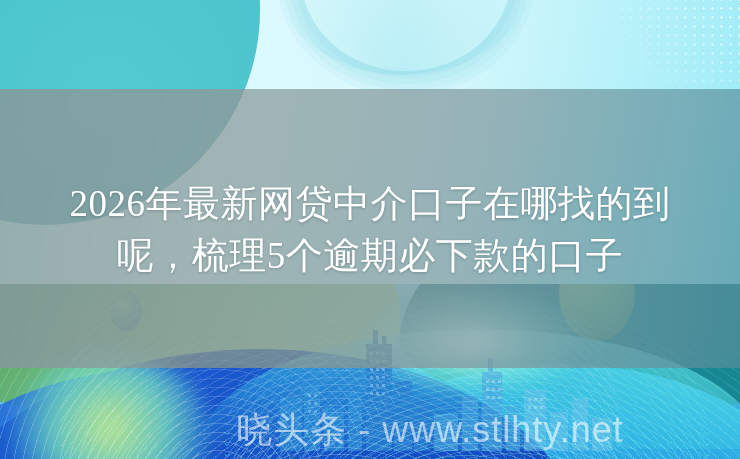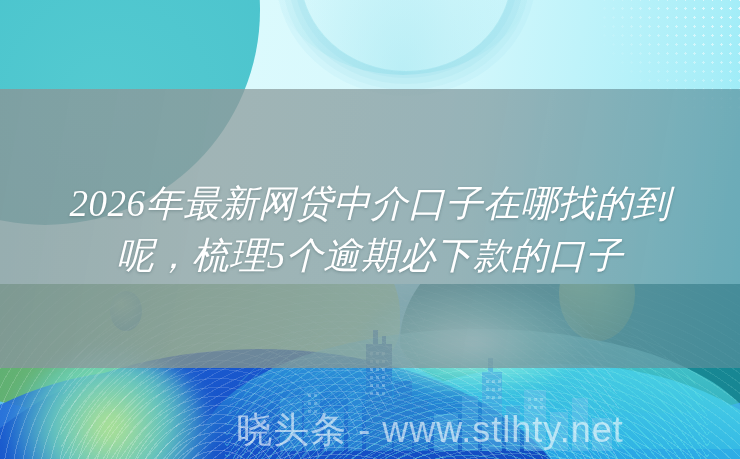--- a/index.html
+++ b/index.html
@@ -193,21 +193,20 @@
     text-align:center;
     color:#ffffff;
     font-family:"Liberation Serif","DejaVu Serif",serif;
     font-size:37px;
     line-height:52px;
     letter-spacing:.5px;
     white-space:pre-line;
     padding:0 26px;
     box-sizing:border-box;
     text-shadow:0 1px 3px rgba(40,70,75,.35);
-    font-style:italic;
   }
 
   
   .watermark{
     position:absolute;left:0;bottom:6px;width:740px;
     text-align:center;
     font-family:"Liberation Sans","DejaVu Sans",sans-serif;
     font-size:36px;
     line-height:46px;
     color:rgba(255,255,255,.58);

